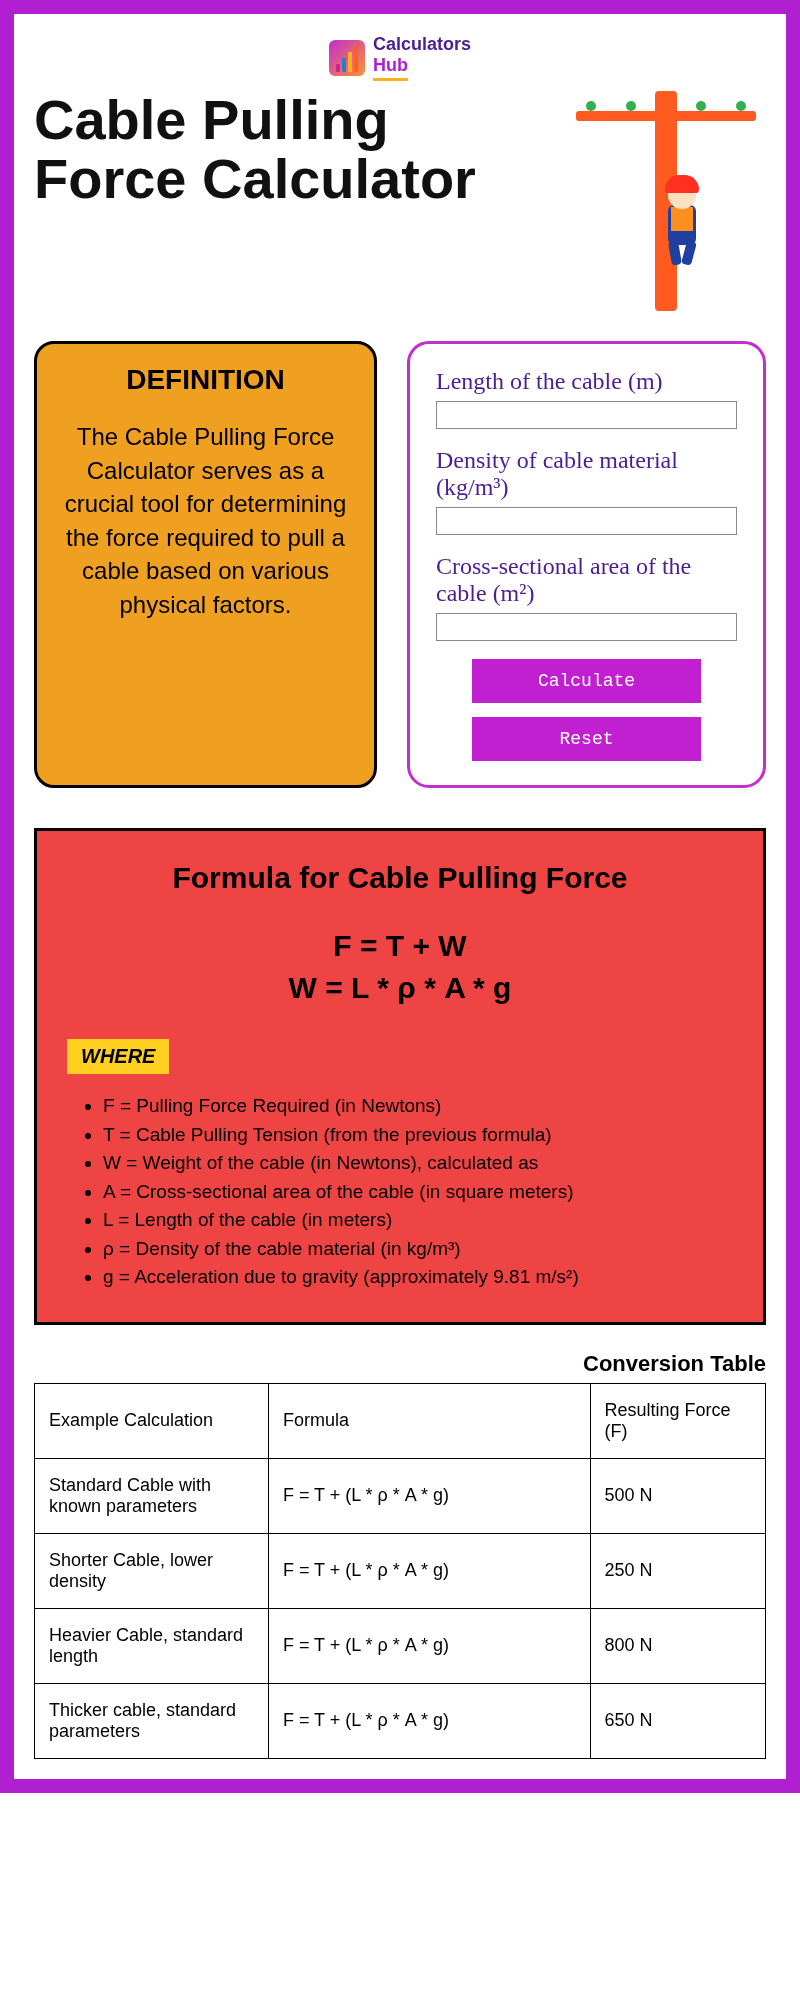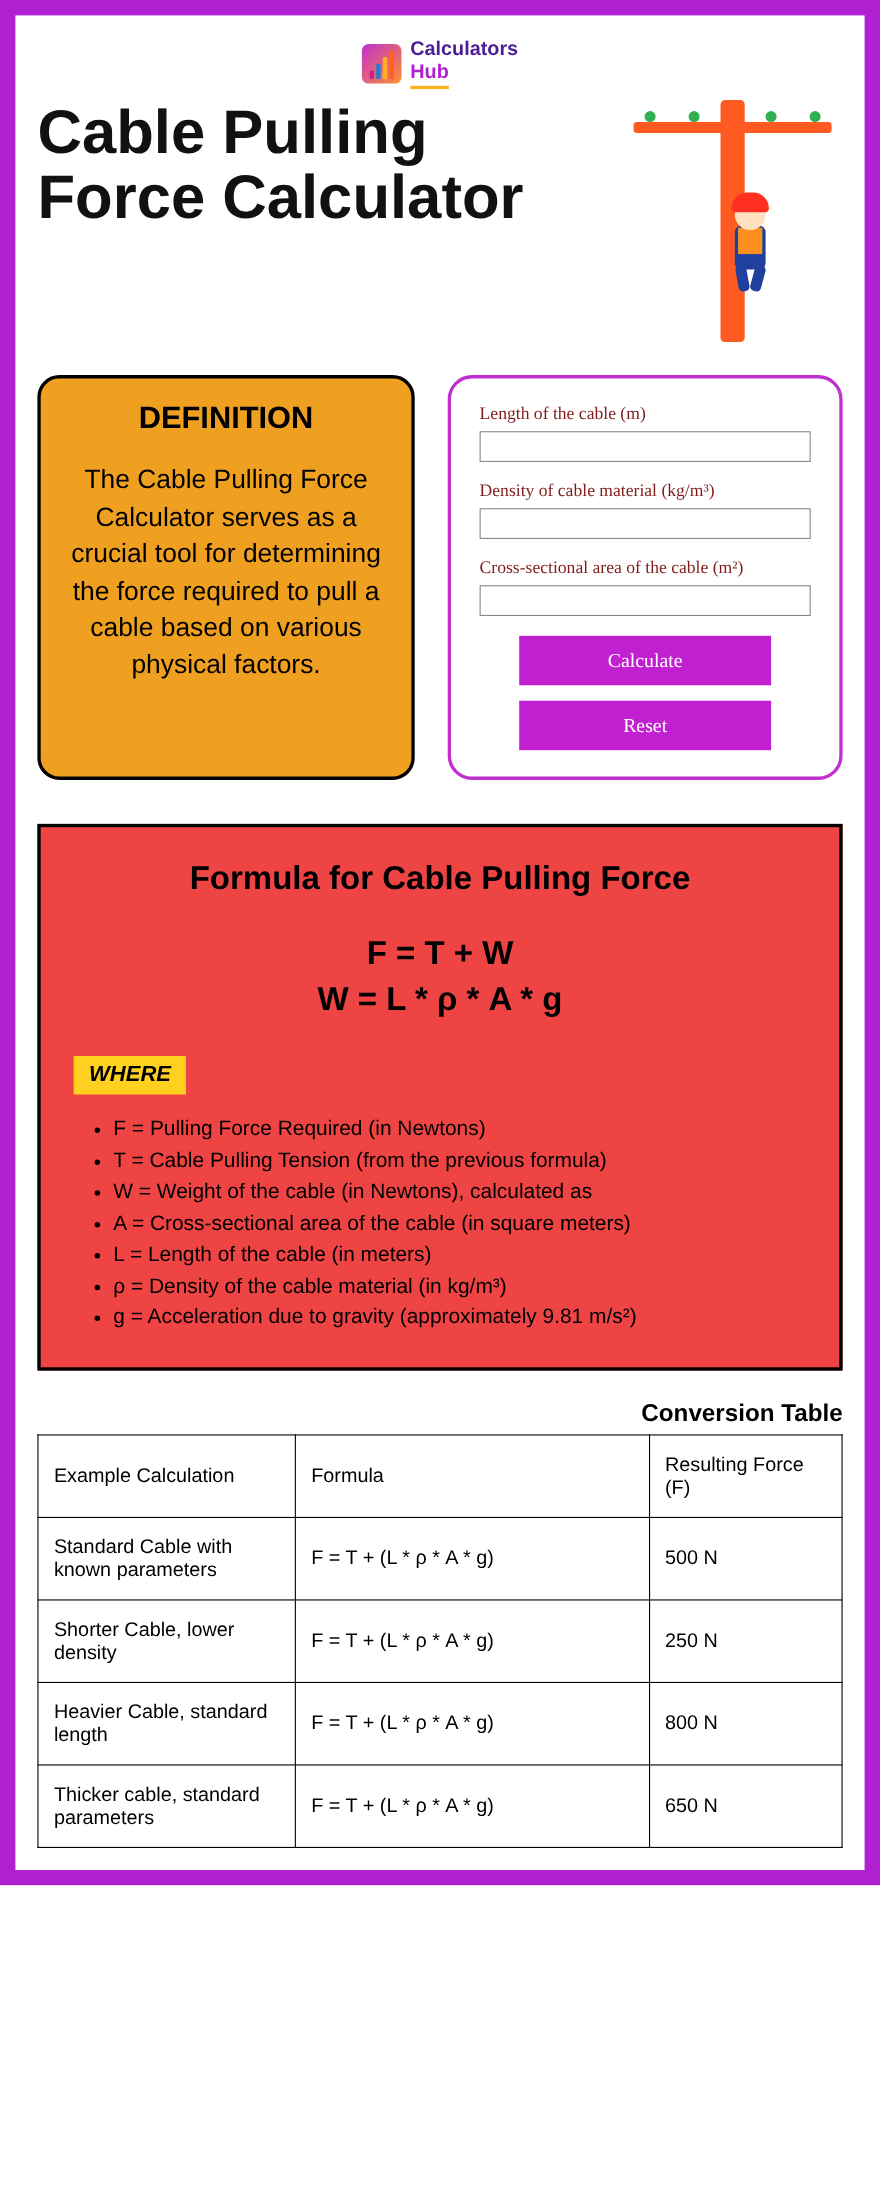--- a/index.html
+++ b/index.html
@@ -127,42 +127,42 @@
 .calc-box {
   flex: 1;
   border: 3px solid #c030d0;
   border-radius: 22px;
   padding: 24px 26px;
   background: #fff;
 }
 .field { margin-bottom: 18px; }
 .field label {
   display: block;
-  color: #7f1d1d;
+  color: #4c1d95;
   font-family: Georgia, serif;
-  font-size: 16px;
+  font-size: 24px;
   margin-bottom: 6px;
 }
 .field input {
   width: 100%;
   height: 28px;
   border: 1px solid #888;
   font-size: 16px;
   padding: 2px 4px;
 }
 .btn {
   display: block;
   width: 76%;
   margin: 14px auto 0;
   background: #c020d0;
   color: #fff;
   border: none;
   padding: 12px;
   font-size: 18px;
-  font-family: Liberation Serif, serif;
+  font-family: Liberation Mono, monospace;
   cursor: pointer;
 }
 
 .formula-box {
   margin-top: 40px;
   background: #ef4444;
   border: 3px solid #000;
   padding: 30px;
 }
 .formula-box h2 {

